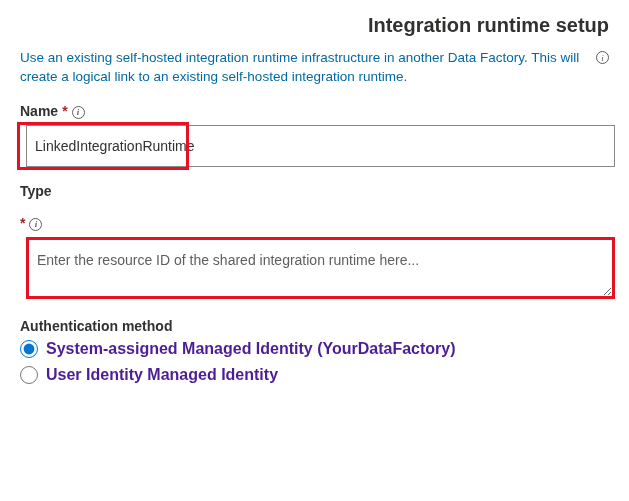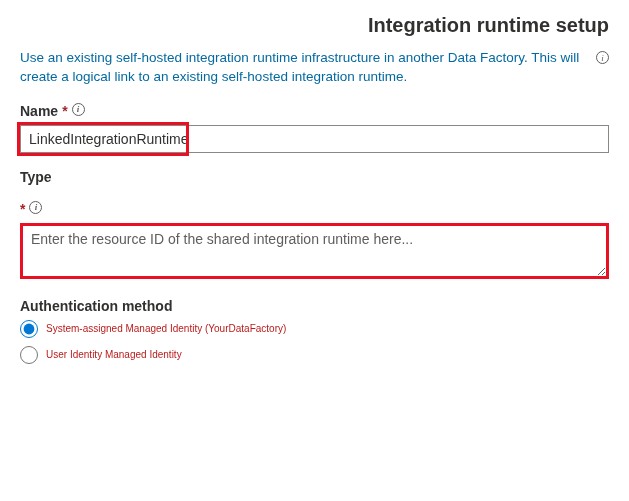--- a/index.html
+++ b/index.html
@@ -27,46 +27,47 @@
     .info-icon-top {
       float: right;
       margin-top: 2px;
     }
     .field-group { margin-bottom: 16px; }
     .field-label {
       font-weight: 600;
       font-size: 14px;
       margin-bottom: 6px;
       display: flex;
-      align-items: flex-start;
+      align-items: flex-end;
       gap: 4px;
     }
     .required { color: #a4262c; }
     .info-icon {
       width: 13px;
       height: 13px;
       display: inline-flex;
       align-items: center;
       justify-content: center;
       border: 1px solid #605e5c;
       border-radius: 50%;
       font-size: 9px;
       color: #605e5c;
       font-family: Georgia, serif;
       font-style: italic;
       cursor: pointer;
     }
     input[type="text"], textarea {
       width: 100%;
-      padding: 5px 8px;
+      padding: 12px 8px;
       font-size: 14px;
       font-family: inherit;
       border: 1px solid #8a8886;
       background: #fff;
       color: #323130;
+      margin-left: 6px;
     }
     input[type="text"]:disabled {
       background: #f3f2f1;
       color: #a19f9d;
       border-color: #c8c6c4;
     }
     textarea { resize: vertical; min-height: 56px; }
     textarea::placeholder, input::placeholder { color: #605e5c; }
     .highlight-red { border: 3px solid #e81123 !important; }
     .name-wrap { position: relative; }
@@ -83,21 +84,21 @@
       gap: 8px;
       margin-bottom: 8px;
       cursor: pointer;
     }
     .radio-option input[type="radio"] {
       width: 18px;
       height: 18px;
       accent-color: #0078d4;
       cursor: pointer;
     }
-    .radio-label { font-size: 10px; color: #b91c1c; }
+    .radio-label { font-size: 16px; color: #4c1d95; font-weight: bold; }
   </style>
 </head>
 <body>
 
 <h1>Integration runtime setup</h1>
 
 <span class="info-icon info-icon-top">i</span>
 <p class="description-text">Use an existing self-hosted integration runtime infrastructure in another Data Factory. This will create a logical link to an existing self-hosted integration runtime.</p>
 
 <div class="field-group">

